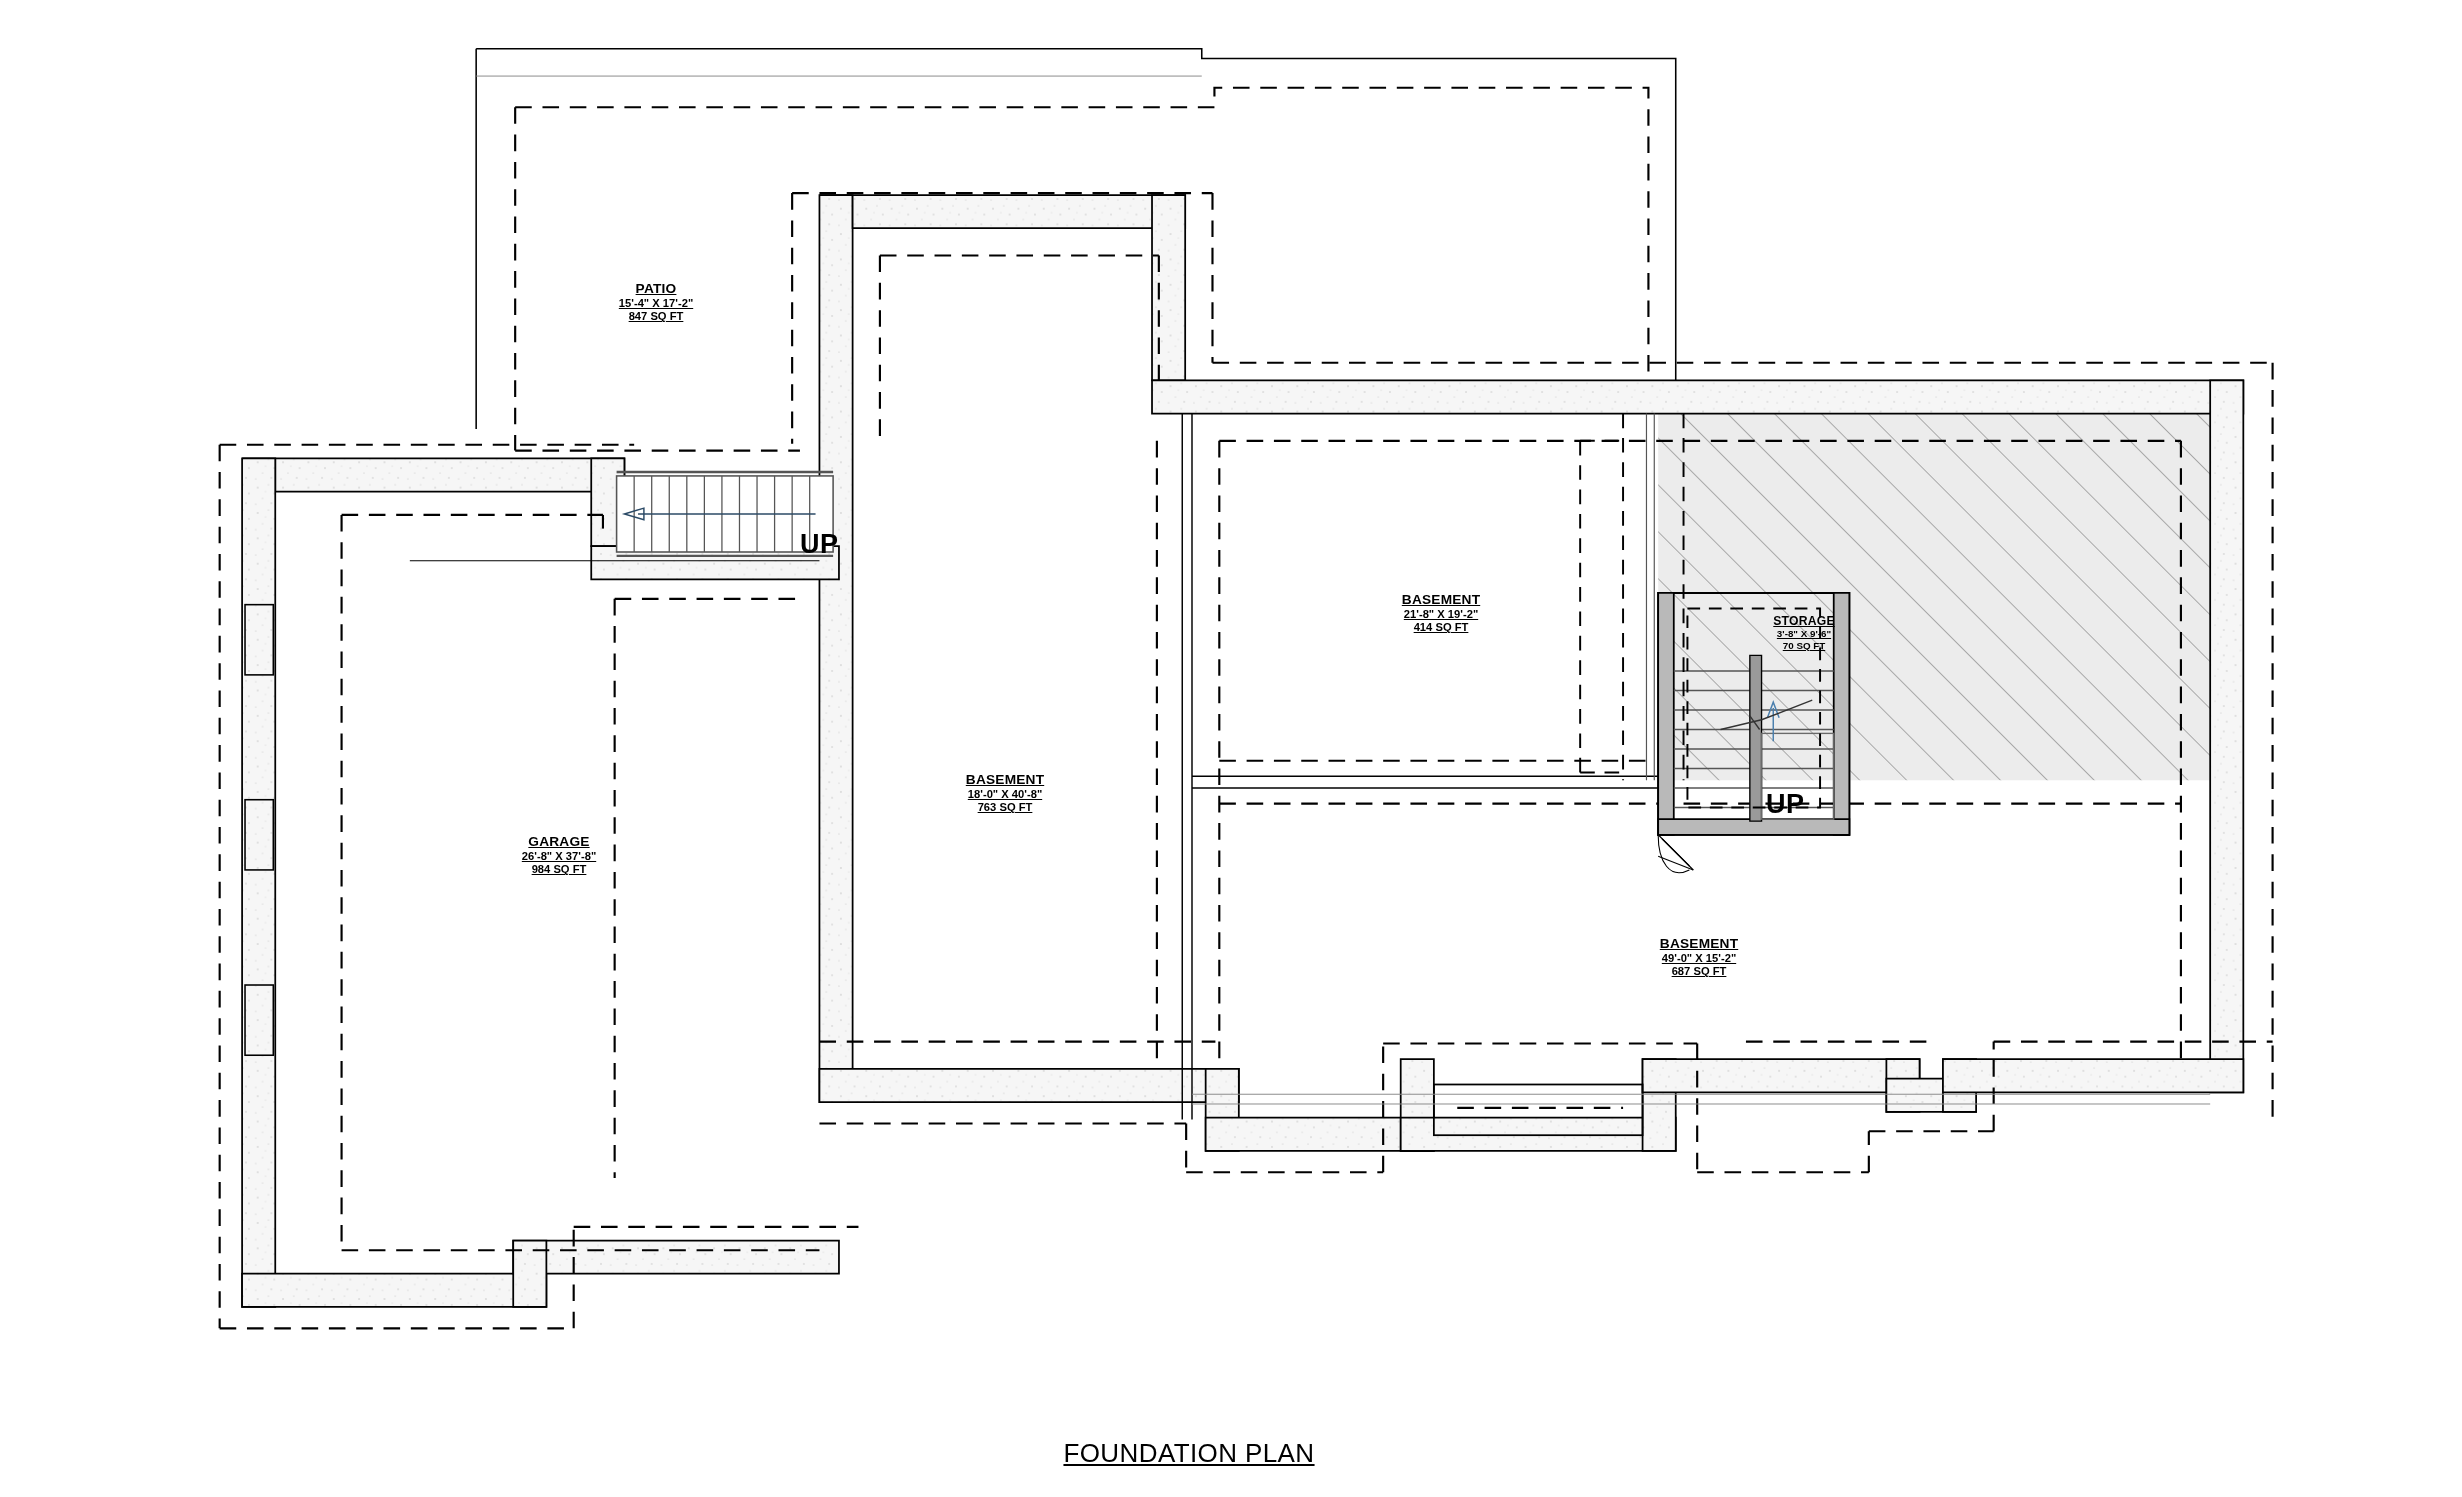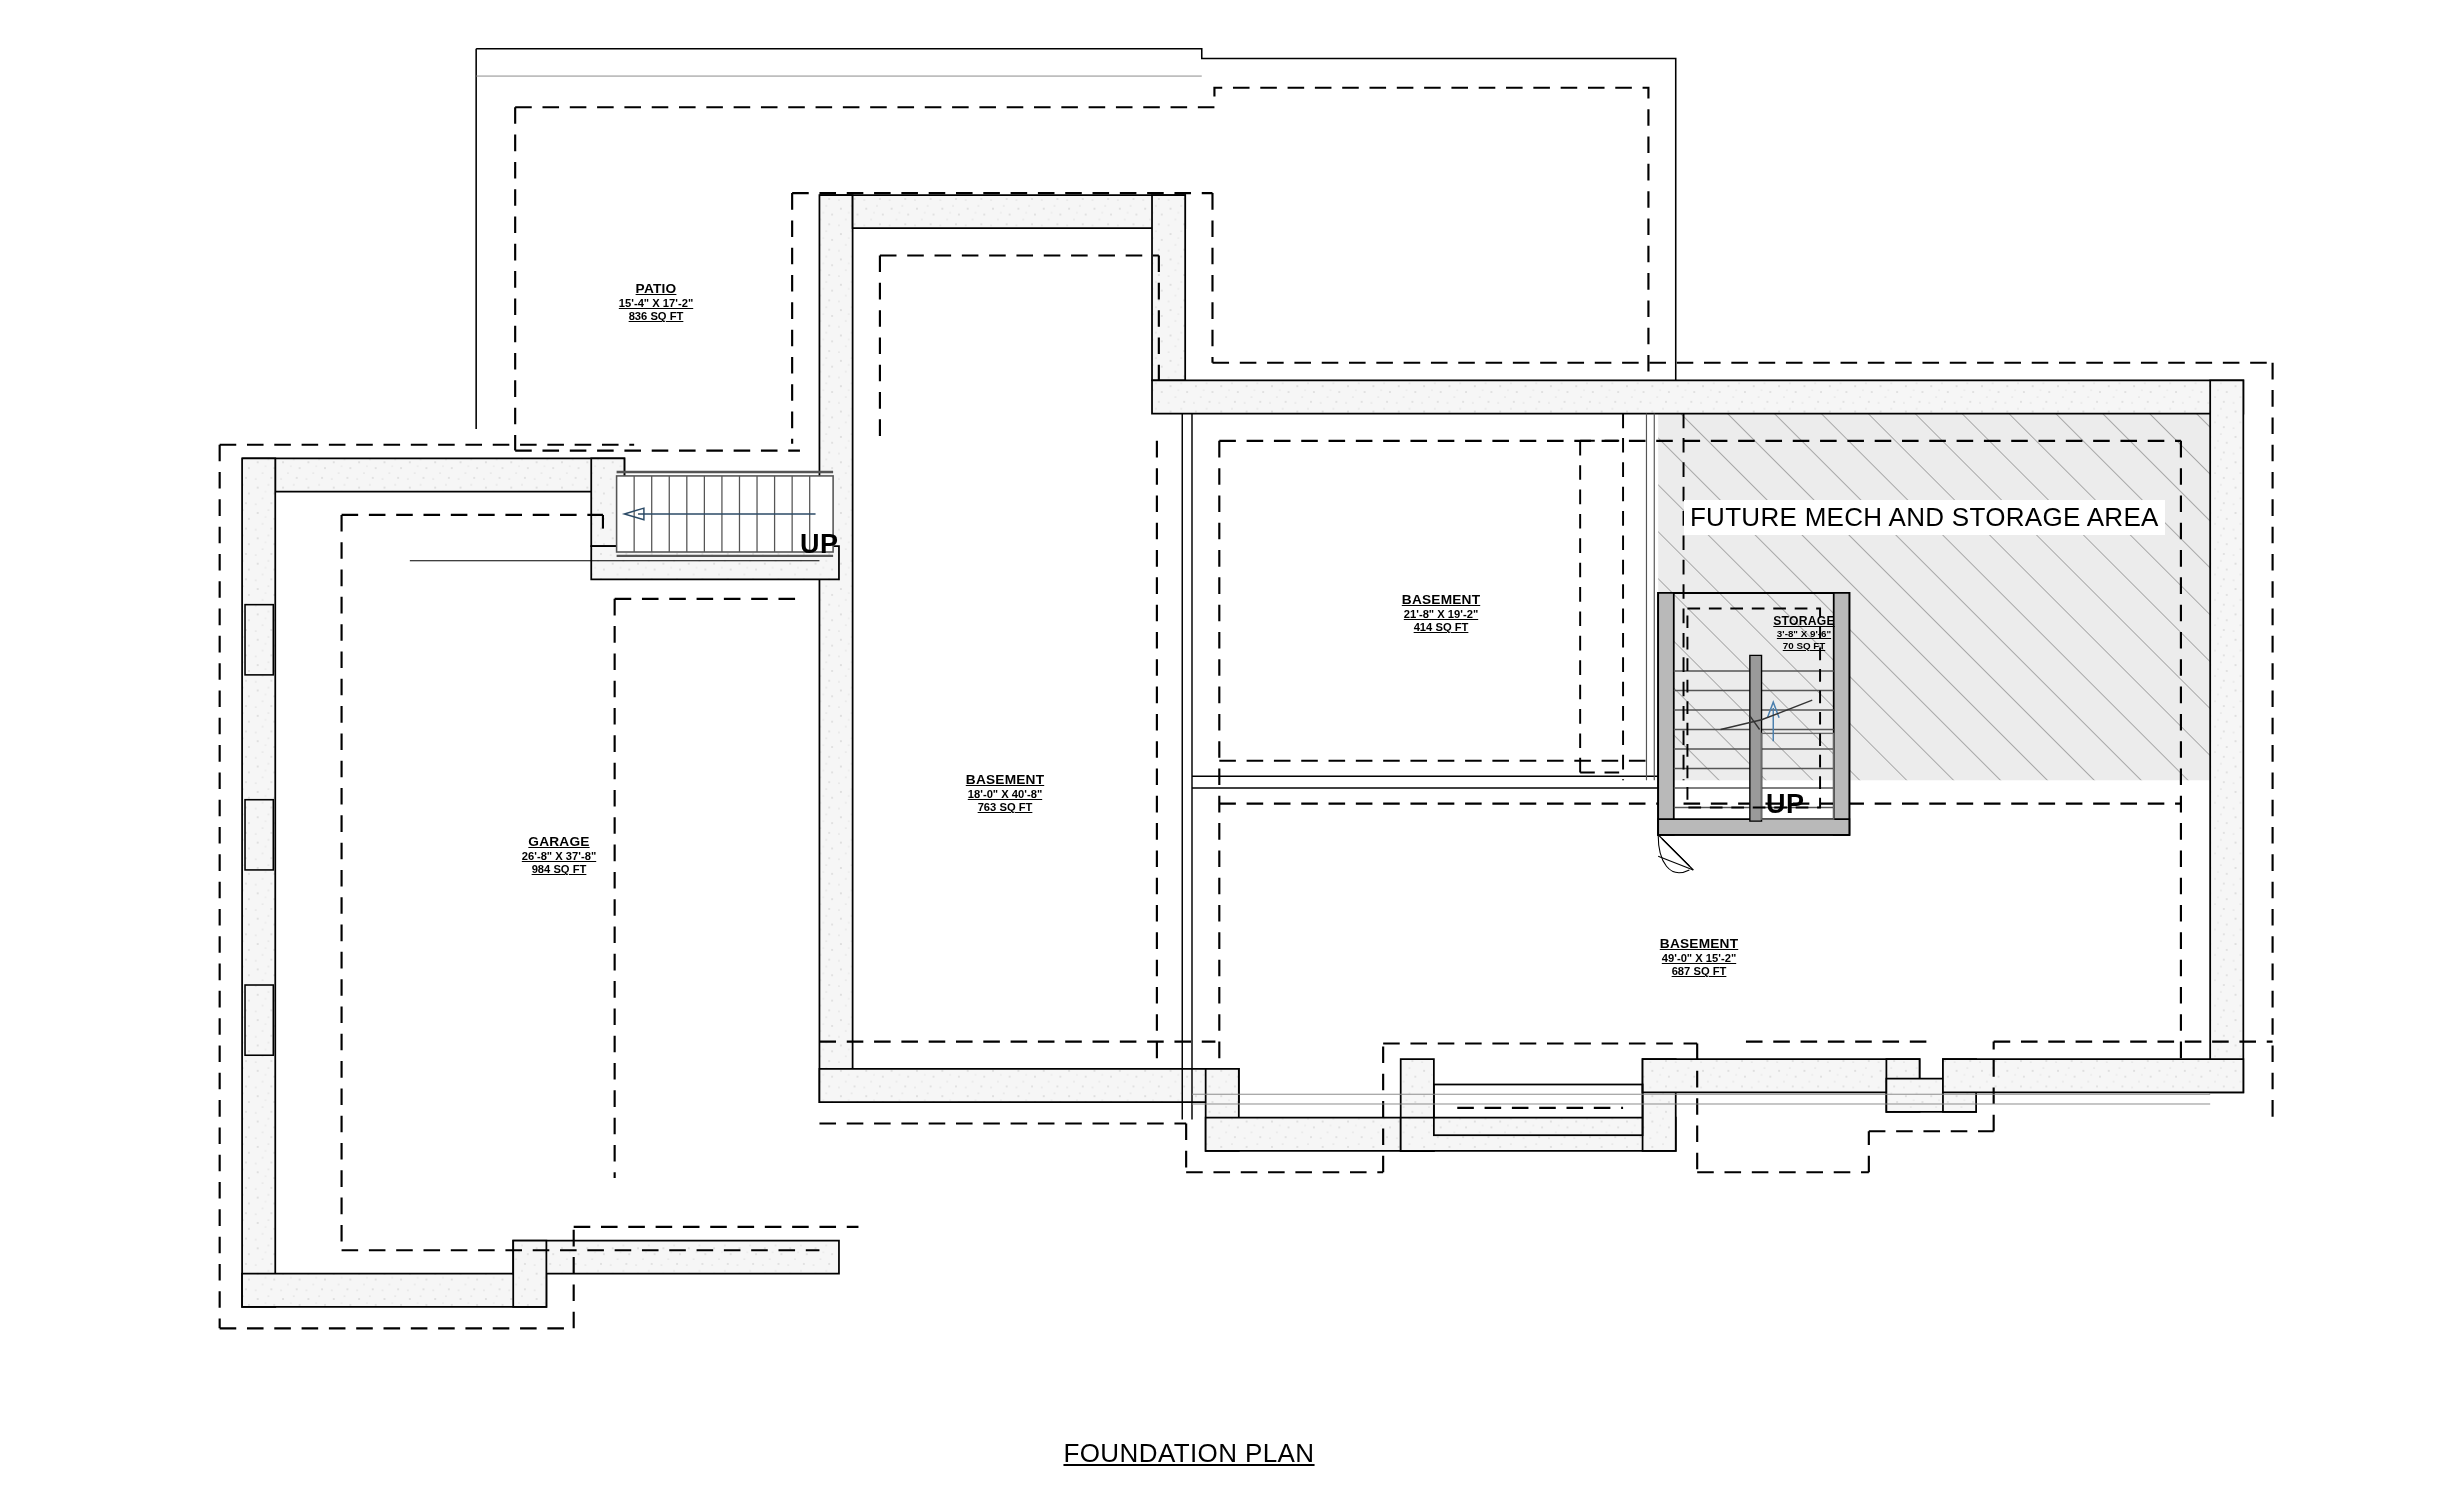--- a/index.html
+++ b/index.html
@@ -331,21 +331,21 @@
       <path d="M 1620 452 L 1620 792"></path>
       <path d="M 1620 452 L 1664 452"></path>
       <path d="M 1620 792 L 1664 792"></path>
     </g>
 
   </svg>
 
   <div class="room-label" style="left:656px; top:281px;">
     <span class="rl-name">PATIO</span>
     <span class="rl-dim">15'-4" X 17'-2"</span>
-    <span class="rl-area">836 SQ FT</span>
+    <span class="rl-area">847 SQ FT</span>
   </div>
 
   <div class="room-label" style="left:559px; top:834px;">
     <span class="rl-name">GARAGE</span>
     <span class="rl-dim">26'-8" X 37'-8"</span>
     <span class="rl-area">984 SQ FT</span>
   </div>
 
   <div class="room-label" style="left:1005px; top:772px;">
     <span class="rl-name">BASEMENT</span>
@@ -364,21 +364,20 @@
     <span class="rl-dim">49'-0" X 15'-2"</span>
     <span class="rl-area">687 SQ FT</span>
   </div>
 
   <div class="room-label small" style="left:1804px; top:614px;">
     <span class="rl-name">STORAGE</span>
     <span class="rl-dim">3'-8" X 9'-6"</span>
     <span class="rl-area">70 SQ FT</span>
   </div>
 
-  <div class="zone-label" style="left:1684px; top:500px;">FUTURE MECH AND STORAGE AREA</div>
 
   <div class="up-label" style="left:800px; top:493px;">UP</div>
 
   <div class="up-label" style="left:1766px; top:753px;">UP</div>
 
   <div class="plan-title" style="top:1438px;margin-left:20px;">FOUNDATION PLAN</div>
 
 </div>
 
 

